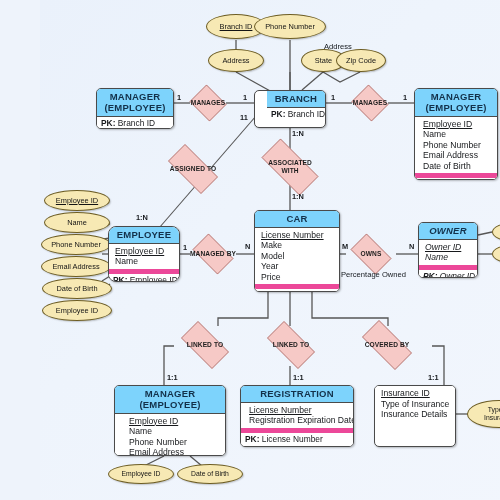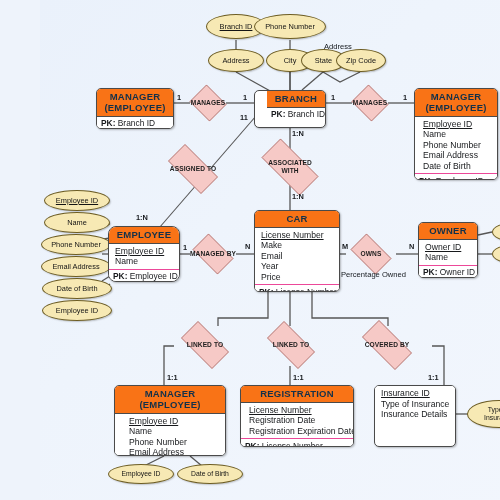--- a/index.html
+++ b/index.html
@@ -27,21 +27,21 @@
   .entity {
     position: absolute;
     box-sizing: border-box;
     border: 1px solid #4a4a4a;
     border-radius: 5px;
     background: #ffffff;
     box-shadow: 1px 1px 2px rgba(0,0,0,0.25);
     overflow: hidden;
   }
   .entity .ehead {
-    background: #f97316;
+    background: #7dd3fc;
     color: #13314a;
     text-align: center;
     font-weight: bold;
     font-size: 9.5px;
     letter-spacing: .2px;
     padding: 2px 2px 2.5px 2px;
     border-bottom: 1px solid #4a4a4a;
     line-height: 11px;
   }
   .entity .ebody {
@@ -51,21 +51,21 @@
   .entity .attr {
     font-size: 8.6px;
     color: #17191c;
     line-height: 10.6px;
     white-space: nowrap;
   }
   .entity .attr.pkattr {
     text-decoration: underline;
   }
   .entity .efoot {
-    border-top: 1px solid #ec4899;
+    border-top: 5px solid #ec4899;
     background: #ffffff;
     font-size: 8.4px;
     color: #17191c;
     padding: 1.5px 4px 2px 4px;
     white-space: nowrap;
   }
   .entity .efoot b { font-weight: bold; }
 
   
   .diamond {
@@ -203,23 +203,20 @@
   </div>
 
   <div class="oval" style="left:214px; top:14px; width:72px; height:25px;">
     <span>Phone Number</span>
   </div>
 
   <div class="oval" style="left:168px; top:49px; width:56px; height:23px;">
     <span>Address</span>
   </div>
 
-  <div class="oval" style="left:226px; top:49px; width:48px; height:23px;">
-    <span>City</span>
-  </div>
 
   <div class="oval" style="left:261px; top:49px; width:45px; height:23px;justify-content:center;">
     <span>State</span>
   </div>
 
   <div class="oval" style="left:296px; top:49px; width:50px; height:23px;">
     <span>Zip Code</span>
   </div>
 
   <div class="ftext" style="left:284px; top:42px;">Address</div>
@@ -308,37 +305,37 @@
   <div class="diamond" style="left:148px; top:238px; width:50px; height:32px;">
     <div class="dshape"></div>
     <div class="dlabel">MANAGED BY</div>
   </div>
 
   <div class="entity" style="left:214px; top:210px; width:86px; height:82px;">
     <div class="ehead">CAR</div>
     <div class="ebody" style="padding-left:6px;">
       <div class="attr pkattr">License Number</div>
       <div class="attr">Make</div>
-      <div class="attr">Email</div>
+      <div class="attr">Model</div>
       <div class="attr">Year</div>
       <div class="attr">Price</div>
     </div>
     <div class="efoot">
       <b>PK:</b><span> License Number</span>
     </div>
   </div>
 
   <div class="diamond" style="left:306px; top:238px; width:50px; height:32px;">
     <div class="dshape"></div>
     <div class="dlabel">OWNS</div>
   </div>
 
   <div class="ftext" style="left:301px; top:270px;text-align:right;">Percentage Owned</div>
 
-  <div class="entity" style="left:378px; top:222px; width:60px; height:56px;">
+  <div class="entity" style="left:378px; top:222px; width:60px; height:56px;font-style:italic;">
     <div class="ehead">OWNER</div>
     <div class="ebody" style="padding-left:6px;">
       <div class="attr pkattr">Owner ID</div>
       <div class="attr">Name</div>
     </div>
     <div class="efoot">
       <b>PK:</b><span> Owner ID</span>
     </div>
   </div>
 
@@ -379,21 +376,20 @@
     <span style="font-size:6.8px;">Employee ID</span>
   </div>
   <div class="oval" style="left:137px; top:464px; width:66px; height:20px;">
     <span style="font-size:6.8px;">Date of Birth</span>
   </div>
 
   <div class="entity" style="left:200px; top:385px; width:114px; height:62px;">
     <div class="ehead">REGISTRATION</div>
     <div class="ebody" style="padding-left:8px;">
       <div class="attr pkattr">License Number</div>
-      <div class="attr">Registration Date</div>
       <div class="attr">Registration Expiration Date</div>
     </div>
     <div class="efoot">
       <b>PK:</b><span> License Number</span>
     </div>
   </div>
 
   <div class="entity" style="left:334px; top:385px; width:82px; height:62px;">
     <div class="ebody" style="padding-left:6px;">
       <div class="attr pkattr">Insurance ID</div>

